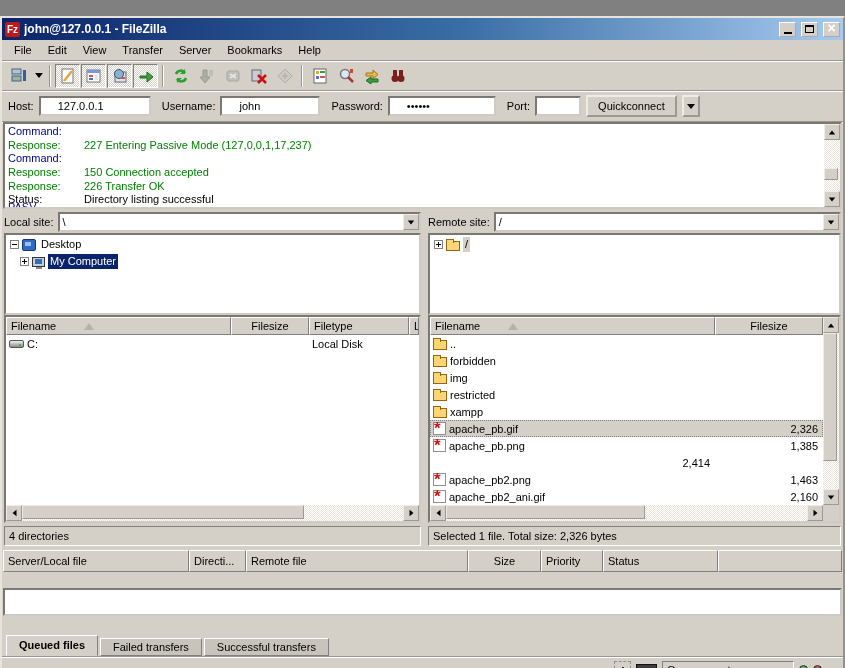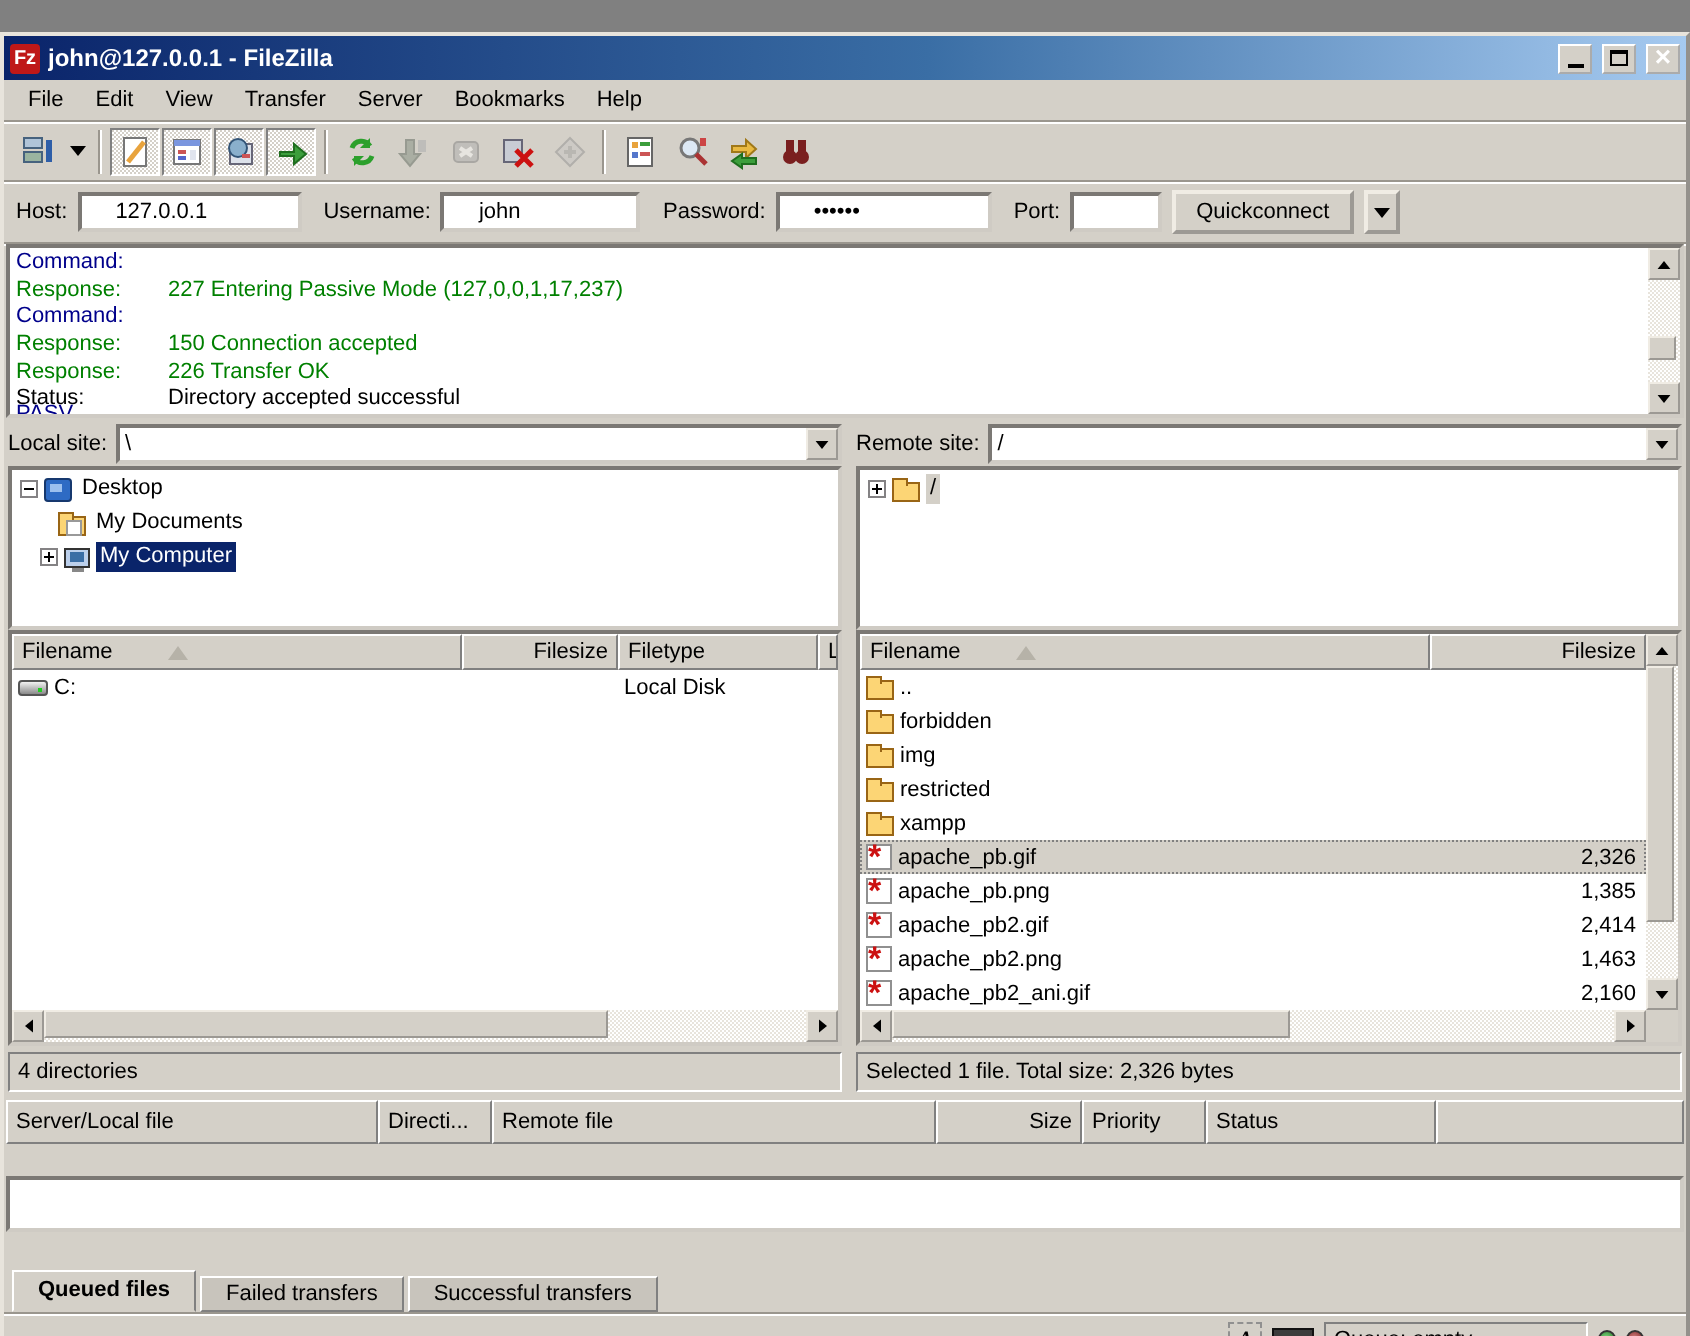--- a/index.html
+++ b/index.html
@@ -131,21 +131,21 @@
 
   
   .list{ flex:1; margin:0 2px; border:2px inset #cfcbc4; background:#fff; display:grid; overflow:hidden; }
   .list-left{ grid-template-columns:1fr; grid-template-rows:18px 1fr 16px; }
   .list-right{ grid-template-columns:1fr 16px; grid-template-rows:18px 1fr 16px; }
   .lhdr{ display:grid; background:#be185d; }
   .cols-local{ grid-template-columns:225px 78px 100px 1fr; }
   .cols-remote{ grid-template-columns:285px 1fr; }
   .hcell{ border:1px solid; border-color:#fff #808080 #808080 #fff; padding:1px 4px; display:flex;
     align-items:center; white-space:nowrap; overflow:hidden; background:#d4d0c8; }
-  .hcell.right{ justify-content:flex-end; }
+  .hcell.right{ justify-content:center; }
   .lbody{ overflow:hidden; background:#fff; }
   .lrow{ height:17px; display:grid; align-items:center; }
   .lrow .cell{ display:flex; align-items:center; gap:3px; padding:0 3px; white-space:nowrap; overflow:hidden; }
   .lrow .cell.right{ justify-content:flex-end; padding-right:5px; }
   .lrow.sel{ background:#d4d0c8; outline:1px dotted #808080; outline-offset:-1px; }
   .vsb{ grid-row:1 / span 2; grid-column:2; display:flex; flex-direction:column; }
   .corner{ background:#d4d0c8; }
 
   .pane-status{ height:20px; flex:0 0 20px; margin:3px 2px 0 2px; border:1px solid;
     border-color:#808080 #fff #fff #808080; display:flex; align-items:center; padding:0 4px;
@@ -344,21 +344,21 @@
       <div class="log-line lc-resp">
           <span class="log-label">Response:</span>
           <span>150 Connection accepted</span>
         </div>
       <div class="log-line lc-resp">
           <span class="log-label">Response:</span>
           <span>226 Transfer OK</span>
         </div>
       <div class="log-line lc-status">
           <span class="log-label">Status:</span>
-          <span>Directory accepted successful</span>
+          <span>Directory listing successful</span>
         </div>
     </div>
     <div class="log-sb vsb">
       <span class="sb-btn">
           <span class="tri-up-s t"></span>
         </span>
       <span class="sb-track">
           <span class="sb-thumb" style="top:55%;height:24%;"></span>
         </span>
       <span class="sb-btn">
@@ -379,25 +379,20 @@
             </span>
         </span>
       </div>
       <div class="tree">
         <div class="tree-row">
           <span class="expander minus"></span>
           <span class="ic ic-desktop"></span>
           <span class="tree-label">Desktop</span>
         </div>
         <div class="tree-row">
-          <span class="indent"></span>
-          <span class="ic ic-folder ic-docs"></span>
-          <span class="tree-label">My Documents</span>
-        </div>
-        <div class="tree-row">
           <span class="indent" style="width:7px;flex-basis:7px;"></span>
           <span class="expander plus"></span>
           <span class="ic ic-computer"></span>
           <span class="tree-label sel-focus">My Computer</span>
         </div>
       </div>
       <div class="list list-left">
         <div class="lhdr cols-local">
           <span class="hcell">
               <span>Filename</span>
@@ -532,24 +527,20 @@
           <div class="lrow cols-remote">
             <span class="cell">
                 <span class="ic ic-image"></span>
                 <span>apache_pb.png</span>
               </span>
             <span class="cell right">
                 <span>1,385</span>
               </span>
           </div>
           <div class="lrow cols-remote">
-            <span class="cell">
-                <span class="ic ic-image"></span>
-                <span>apache_pb2.gif</span>
-              </span>
             <span class="cell right">
                 <span>2,414</span>
               </span>
           </div>
           <div class="lrow cols-remote">
             <span class="cell">
                 <span class="ic ic-image"></span>
                 <span>apache_pb2.png</span>
               </span>
             <span class="cell right">

